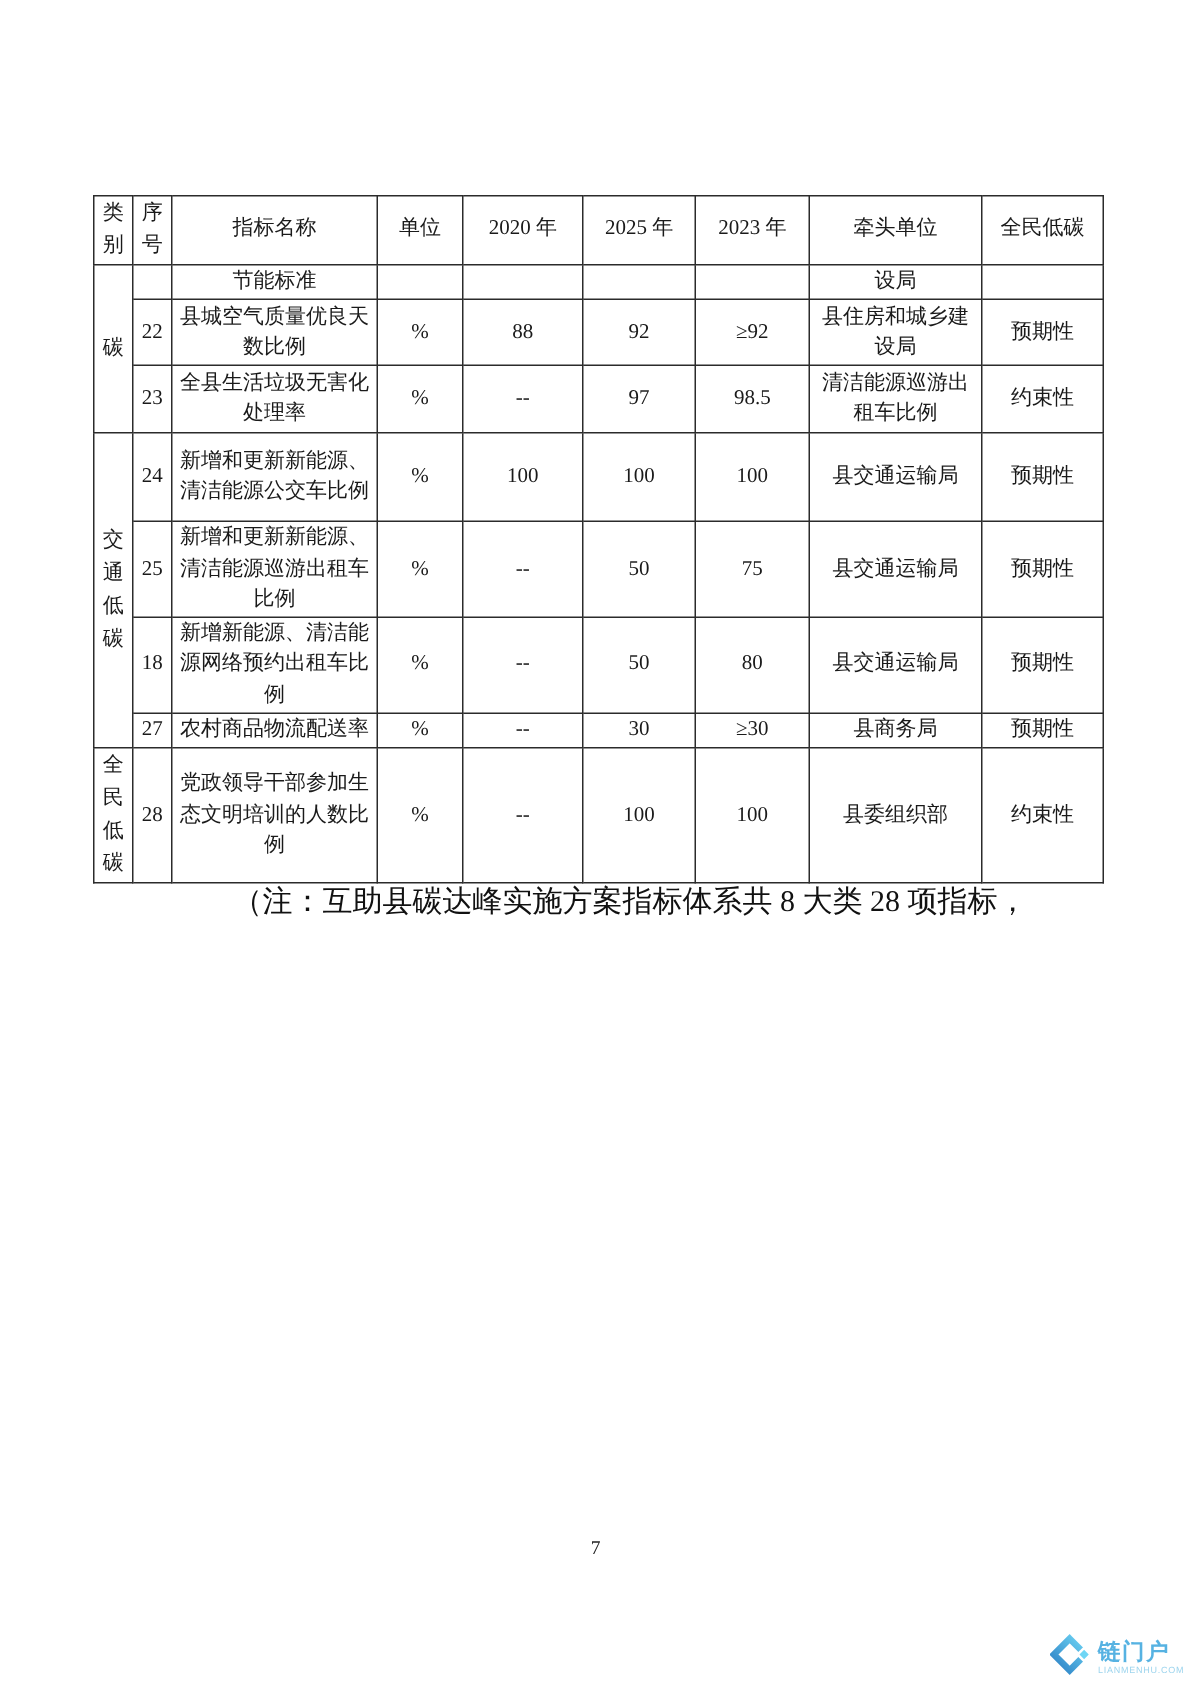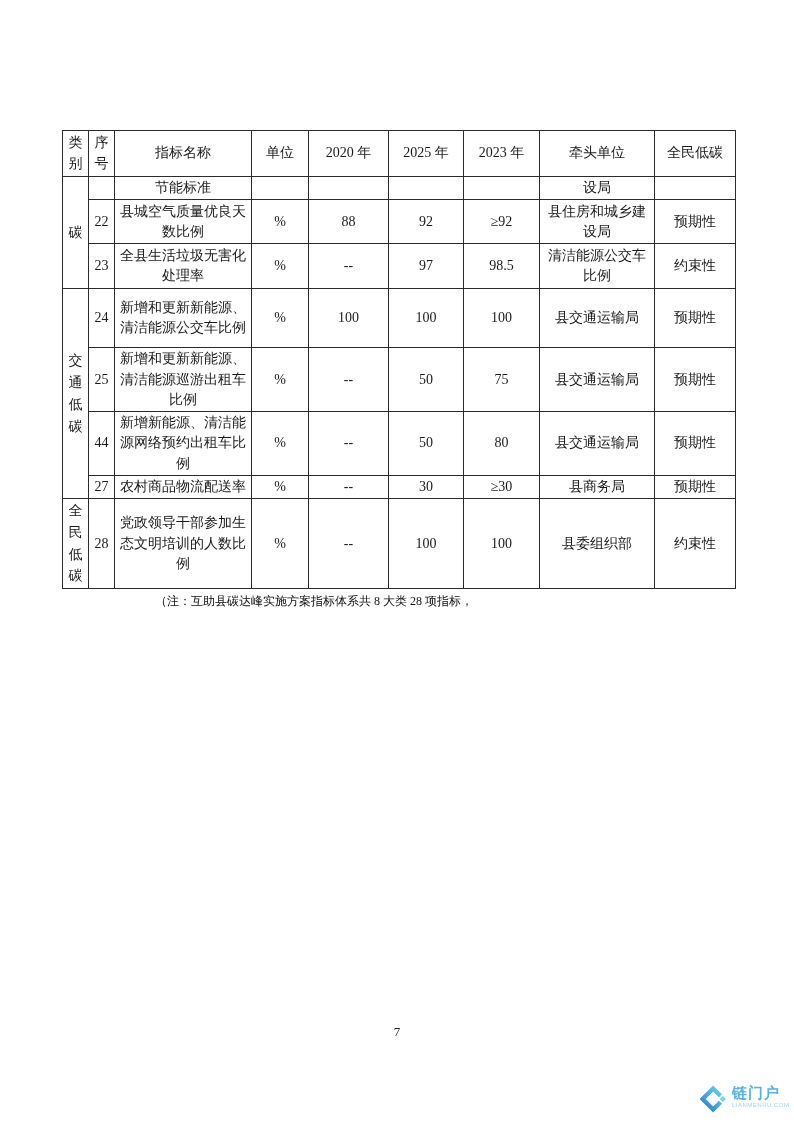--- a/index.html
+++ b/index.html
@@ -41,34 +41,34 @@
 
   td.cat{line-height:1.55;padding:2px 1px;}
   td.cat-top{vertical-align:top;padding-top:4px;}
   td.name{padding:1px 11px;margin-left:12px;}
   td.name.tight{padding:1px 0;}
   td.lead{padding:1px 7px;}
 
   
   .note{
     position:absolute;left:103px;top:584px;width:626px;
-    font-size:12px;line-height:34px;color:#111;
+    font-size:20px;line-height:34px;color:#111;
   }
   .note .l1{padding-left:52px;}
 
   
   .page-number{
     position:absolute;left:0;top:1024px;width:794px;
     text-align:center;font-size:13px;color:#222;
   }
 
   
   .watermark{
     position:absolute;left:700px;top:1085px;width:92px;height:32px;
-    display:flex;align-items:flex-start;gap:4px;
+    display:flex;align-items:flex-end;gap:4px;
   }
   .wm-icon{flex:0 0 auto;width:28px;height:28px;}
   .wm-text{display:flex;flex-direction:column;line-height:1;}
   .wm-title{
     font-size:15px;font-weight:bold;color:#56b2e2;
     font-family:"Liberation Sans","DejaVu Sans",sans-serif;
     letter-spacing:1px;
   }
   .wm-sub{
     font-size:6px;color:#9ed5ee;margin-top:2px;
@@ -127,21 +127,21 @@
         <td class="lead">县住房和城乡建设局</td>
         <td>预期性</td>
       </tr>
       <tr class="h-23">
         <td>23</td>
         <td class="name">全县生活垃圾无害化处理率</td>
         <td>%</td>
         <td>--</td>
         <td>97</td>
         <td>98.5</td>
-        <td class="lead">清洁能源公交车比例</td>
+        <td class="lead">清洁能源巡游出租车比例</td>
         <td>约束性</td>
       </tr>
       <tr class="h-24">
         <td class="cat" rowspan="4">交通低碳</td>
         <td>24</td>
         <td class="name">新增和更新新能源、清洁能源公交车比例</td>
         <td>%</td>
         <td>100</td>
         <td>100</td>
         <td>100</td>
@@ -152,21 +152,21 @@
         <td>25</td>
         <td class="name">新增和更新新能源、清洁能源巡游出租车比例</td>
         <td>%</td>
         <td>--</td>
         <td>50</td>
         <td>75</td>
         <td class="lead">县交通运输局</td>
         <td>预期性</td>
       </tr>
       <tr class="h-26">
-        <td>44</td>
+        <td>18</td>
         <td class="name">新增新能源、清洁能源网络预约出租车比例</td>
         <td>%</td>
         <td>--</td>
         <td>50</td>
         <td>80</td>
         <td class="lead">县交通运输局</td>
         <td>预期性</td>
       </tr>
       <tr class="h-27">
         <td>27</td>

